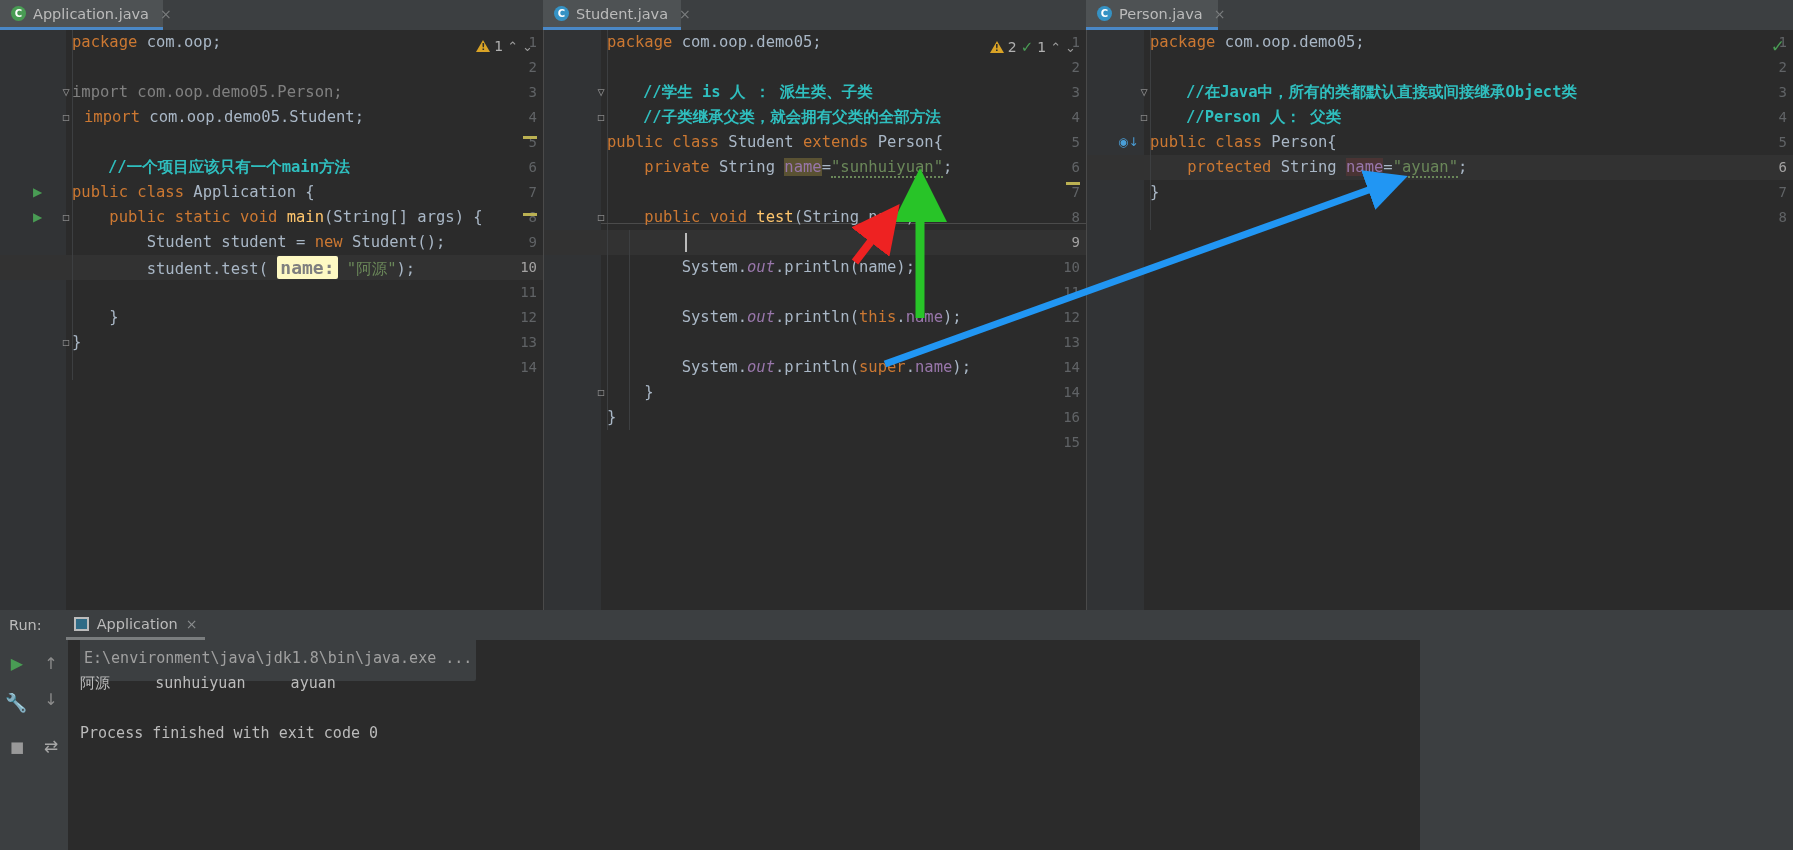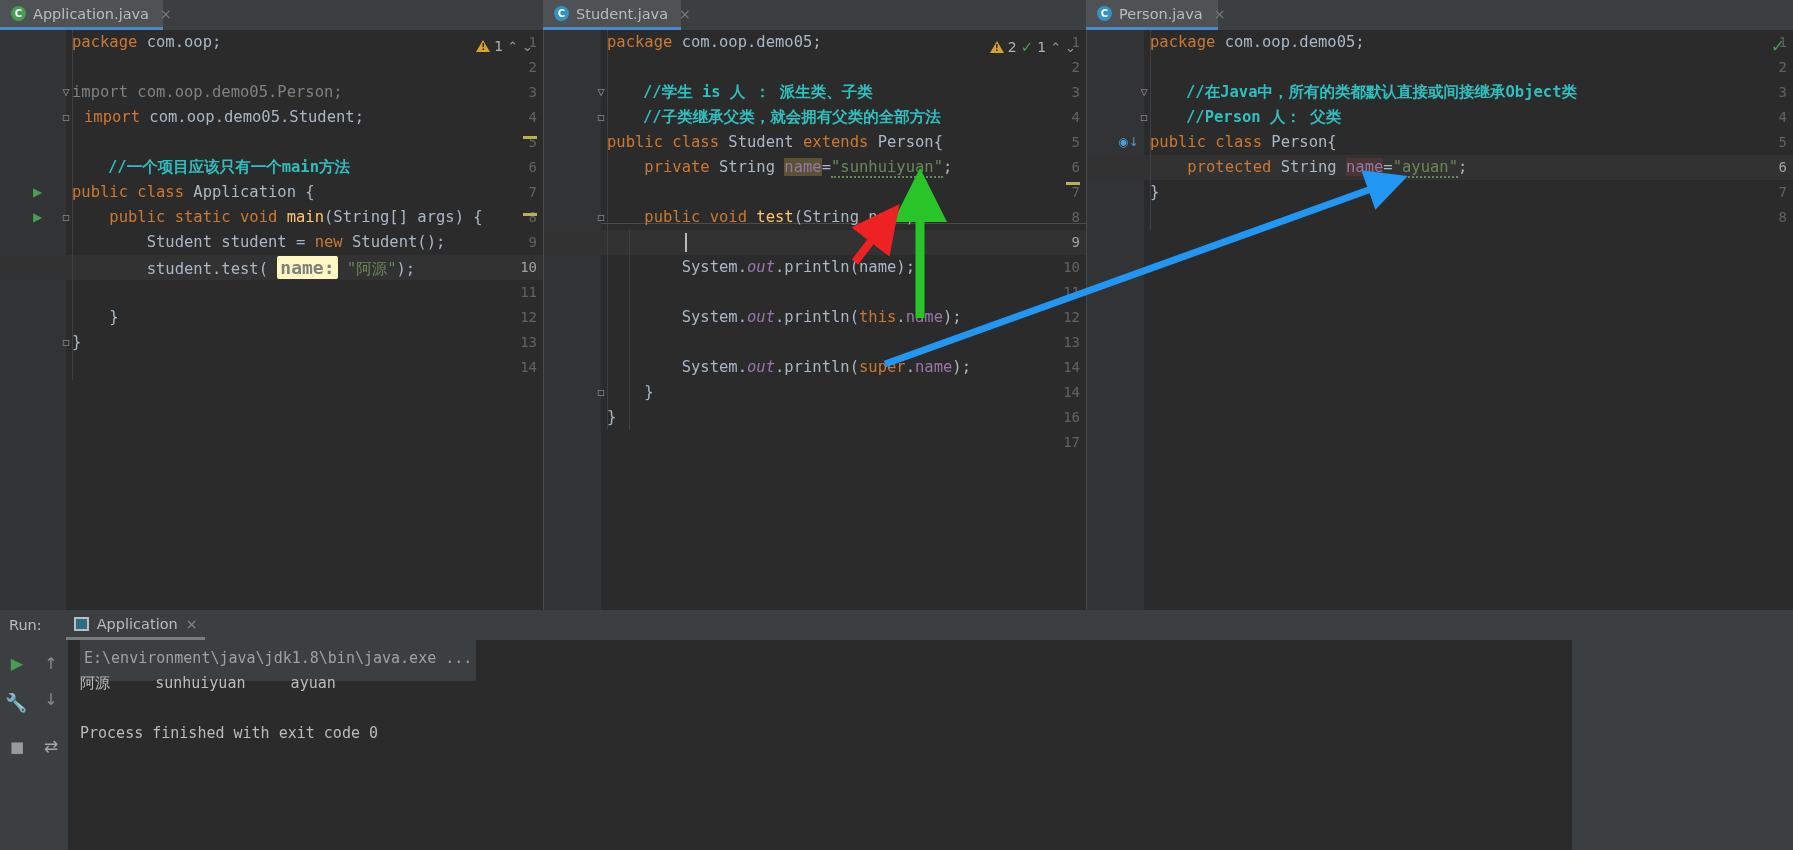--- a/index.html
+++ b/index.html
@@ -126,21 +126,21 @@
   
   .marker { position: absolute; width: 14px; height: 3px; background: #bbb152; }
 
   
   .caret { position: absolute; width: 2px; height: 19px; background: #bbbbbb; }
 
   
   .arrows { position: absolute; left:0; top:0; width: 1793px; height: 850px; pointer-events: none; z-index: 20; }
 
   
-  .runpanel { position: absolute; left: 0; top: 610px; width: 1572px; height: 240px; background: #a21caf; }
+  .runpanel { position: absolute; left: 0; top: 610px; width: 1420px; height: 240px; background: #a21caf; }
   .run-header {
     position: absolute; left: 0; top: 0; width: 1793px; height: 30px;
     background: #3c3f41; display: flex; align-items: center;
   }
   .run-label { margin-left: 9px; font-size: 14.5px; color: #bbbbbb; }
   .run-tab {
     margin-left: 24px; height: 30px; display: flex; align-items: center; gap: 8px;
     padding: 0 8px; font-size: 14.5px; color: #bbbbbb;
   }
   .run-tab.sel { border-bottom: 3px solid #7a7d7e; }
@@ -261,21 +261,21 @@
     <div class="lnum" style="top:150px;">7</div>
     <div class="lnum" style="top:175px;">8</div>
     <div class="lnum cur" style="top:200px;">9</div>
     <div class="lnum" style="top:225px;">10</div>
     <div class="lnum" style="top:250px;">11</div>
     <div class="lnum" style="top:275px;">12</div>
     <div class="lnum" style="top:300px;">13</div>
     <div class="lnum" style="top:325px;">14</div>
     <div class="lnum" style="top:350px;">14</div>
     <div class="lnum" style="top:375px;">16</div>
-    <div class="lnum" style="top:400px;">17</div>
+    <div class="lnum" style="top:400px;">15</div>
 
     <div class="fold" style="top:50px;">▽</div>
     <div class="fold" style="top:75px;">◻</div>
     <div class="fold" style="top:175px;">◻</div>
     <div class="fold" style="top:350px;">◻</div>
 
     <div class="code">
       <div class="cline" style="top:0px;"><span class="kw">package</span> com.oop.demo05;</div>
       <div class="cline" style="top:25px;"></div>
       <div class="cline" style="top:50px;"><span class="cmt">//学生 is 人 ： 派生类、子类</span></div>

